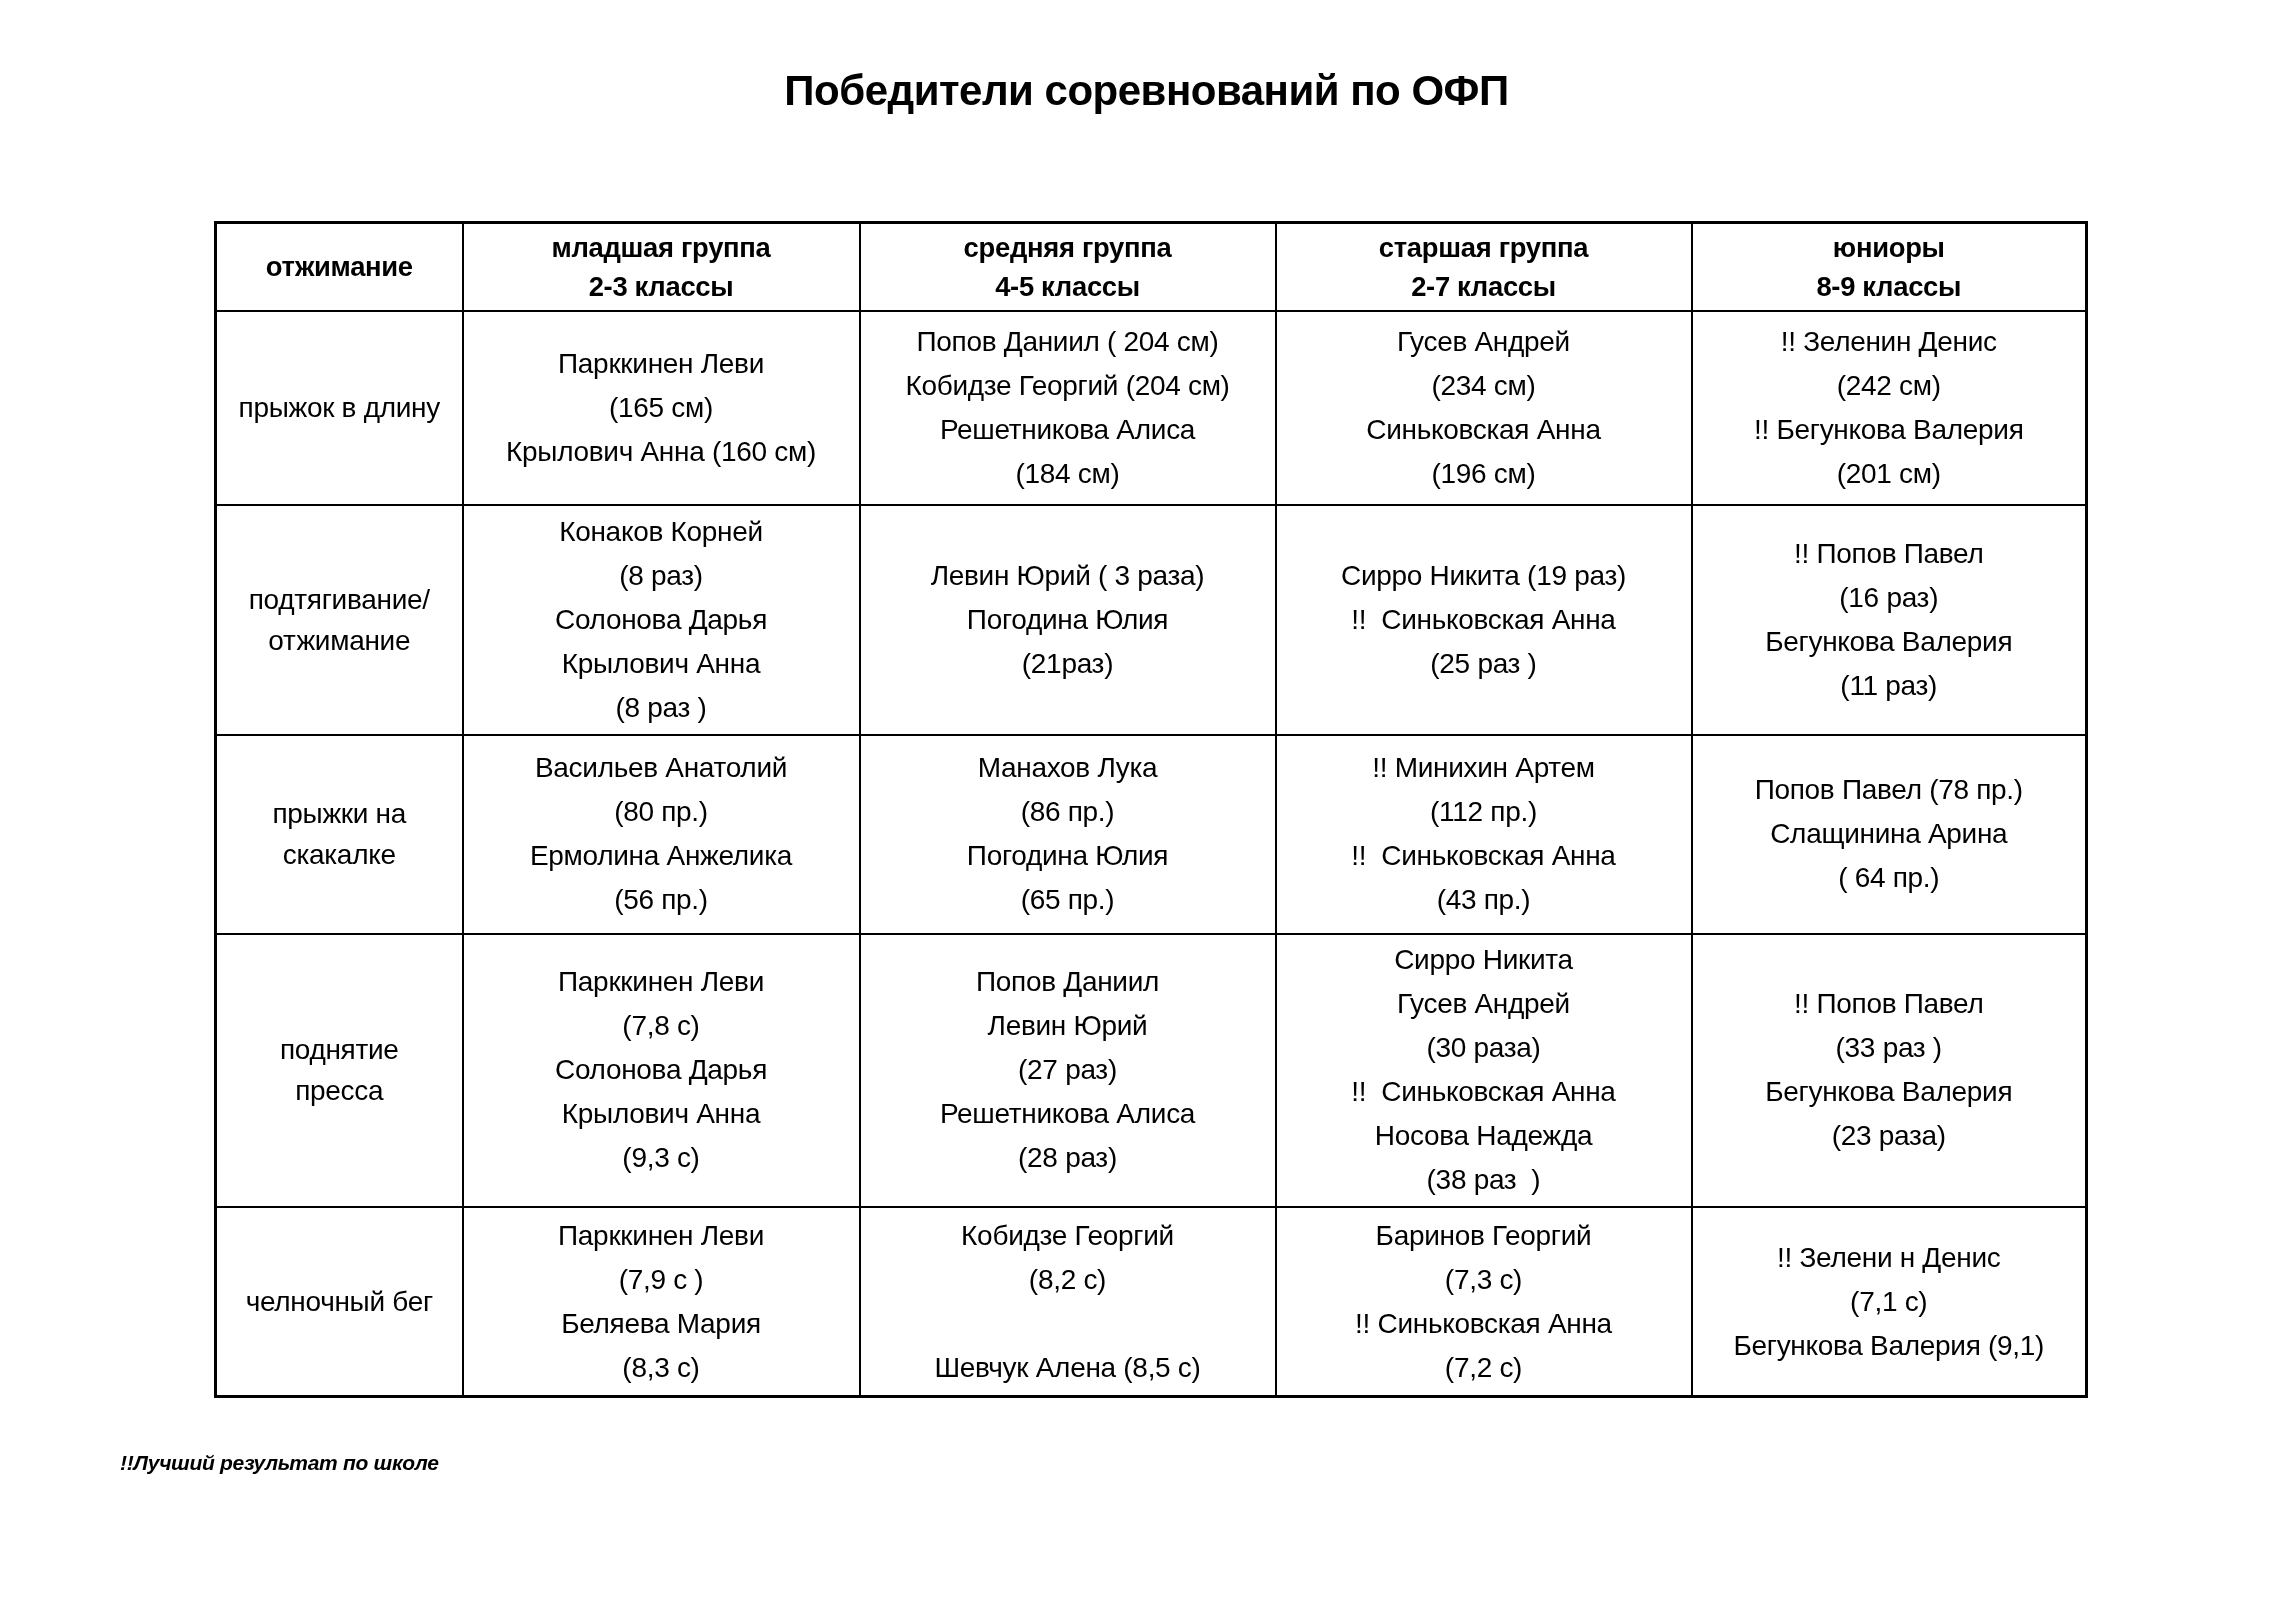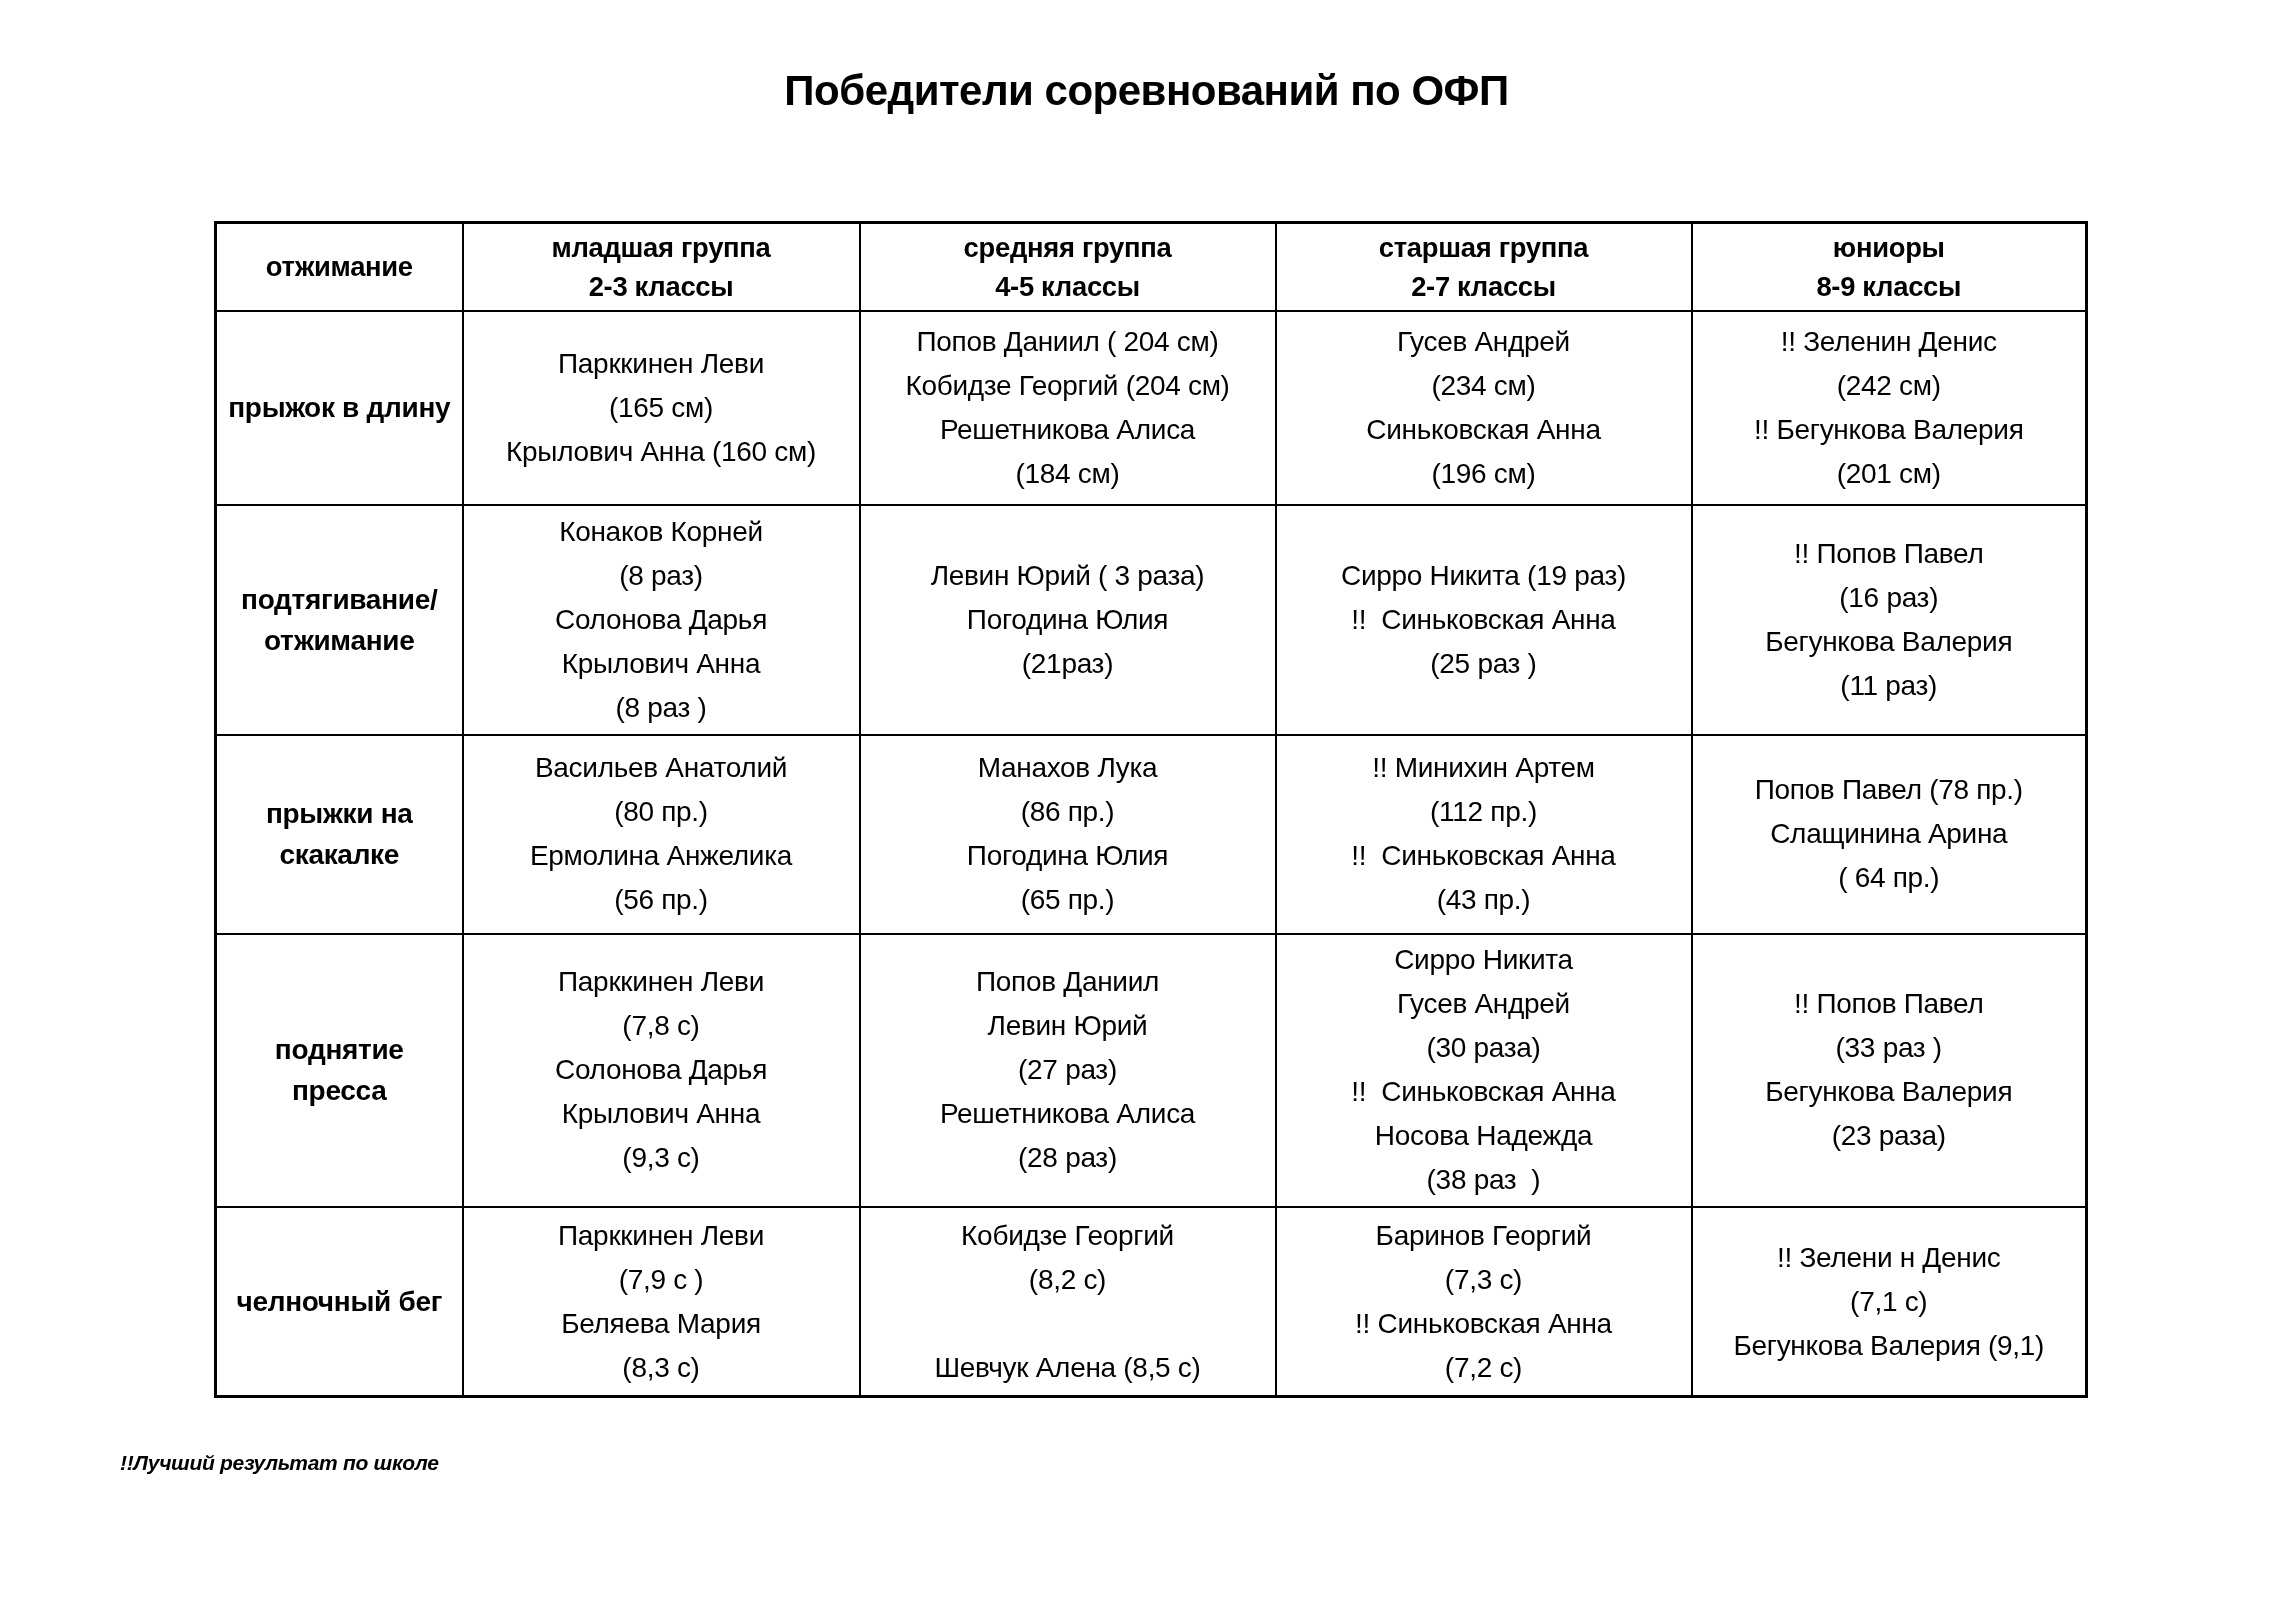--- a/index.html
+++ b/index.html
@@ -51,21 +51,21 @@
     letter-spacing: -0.3px;
   }
   td {
     font-size: 28px;
     font-weight: normal;
     line-height: 44px;
     white-space: pre-wrap;
     letter-spacing: -0.3px;
   }
   td.disc {
-    font-weight: bold;
+    font-weight: normal;
     font-size: 28px;
     line-height: 41px;
     margin-top: 8px;
   }
   tr.hdr     { height: 75px;  }
   tr.r0      { height: 194px; }
   tr.r1      { height: 195px; }
   tr.r2      { height: 199px; }
   tr.r3      { height: 203px; }
   tr.r4      { height: 189px; }

